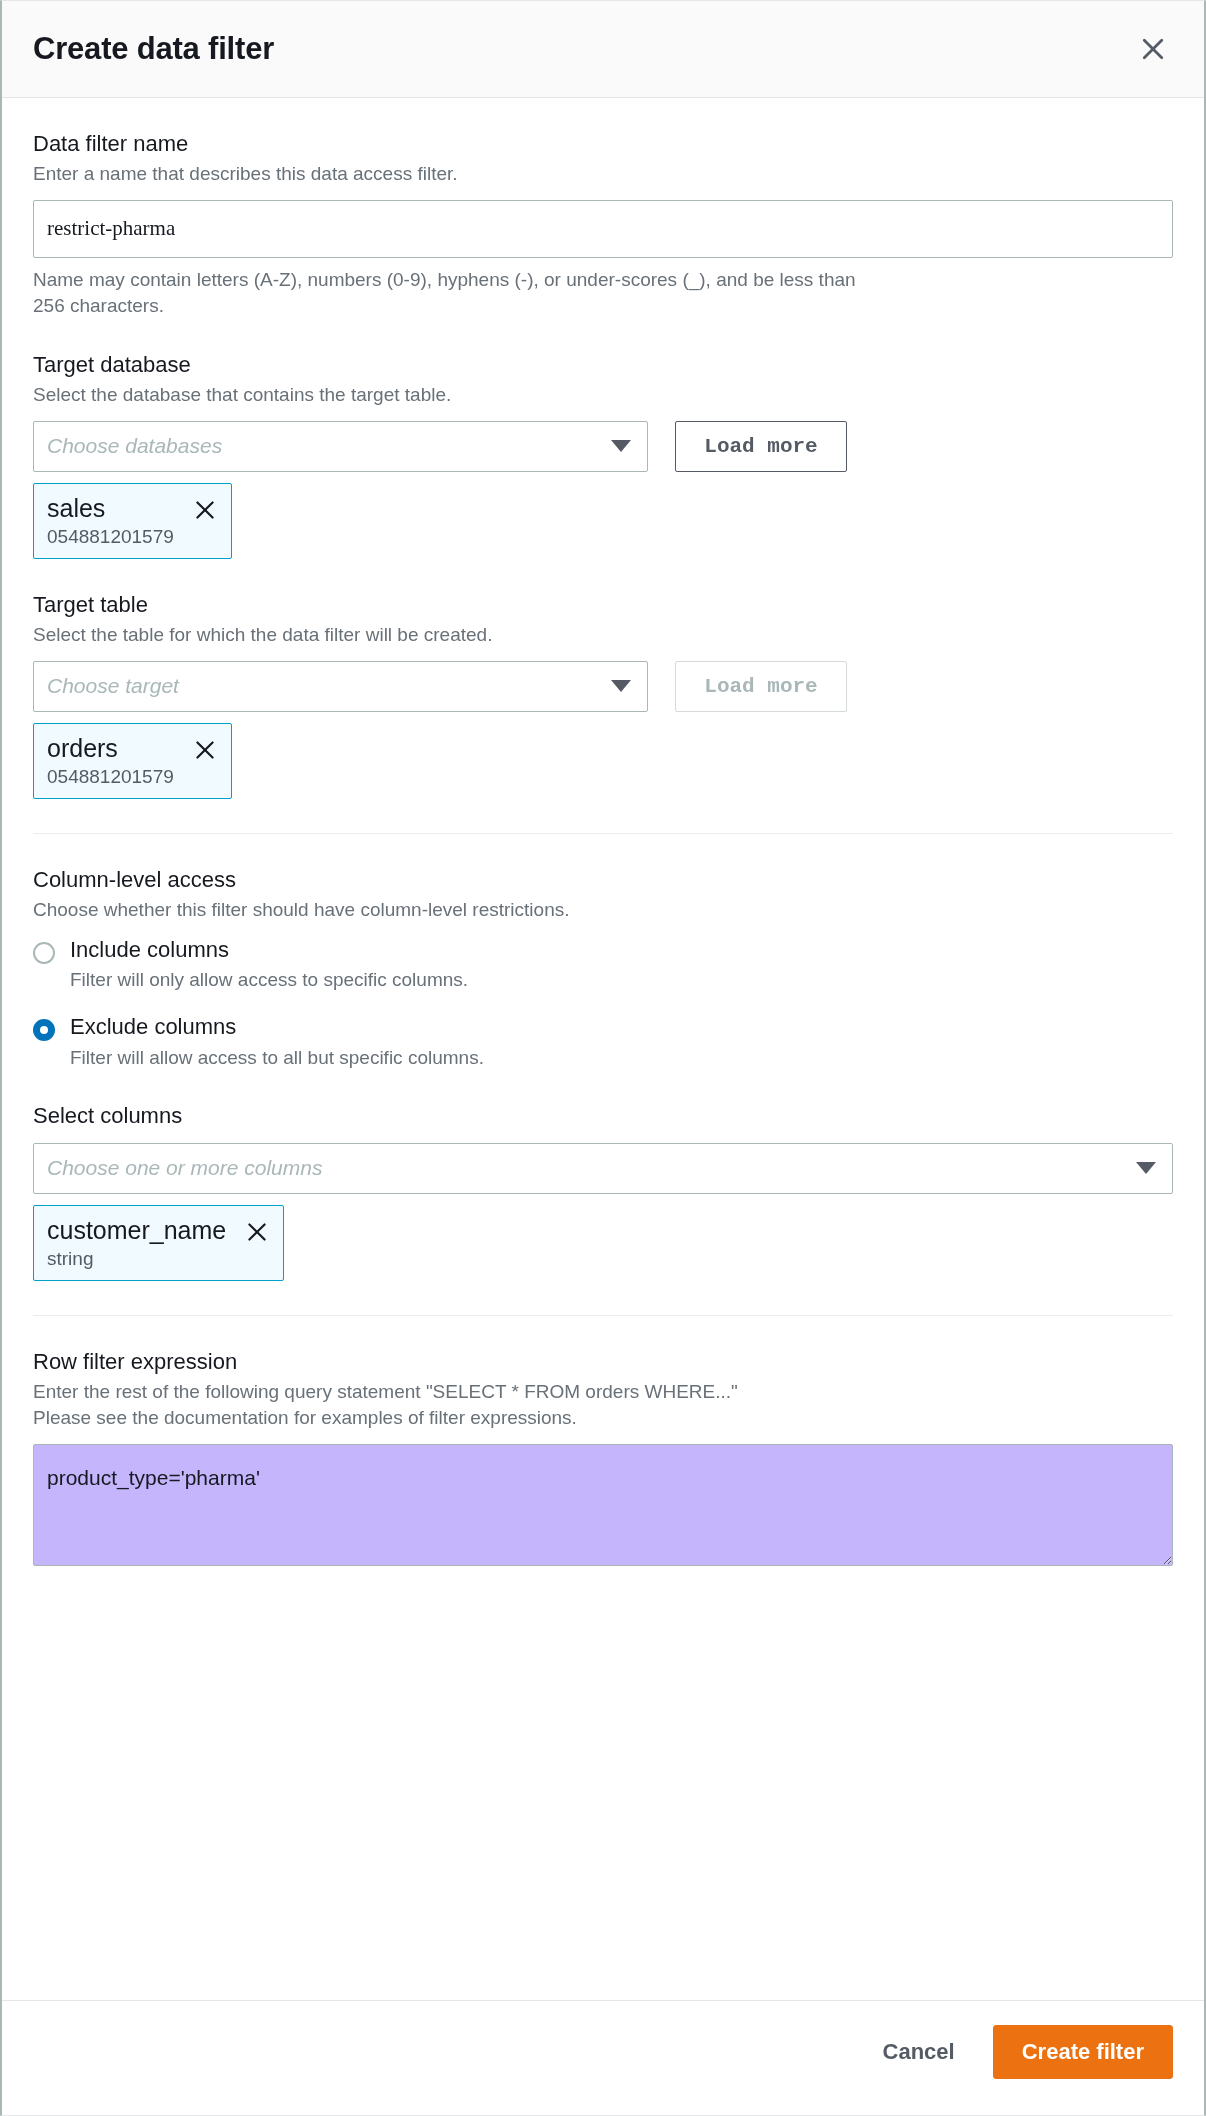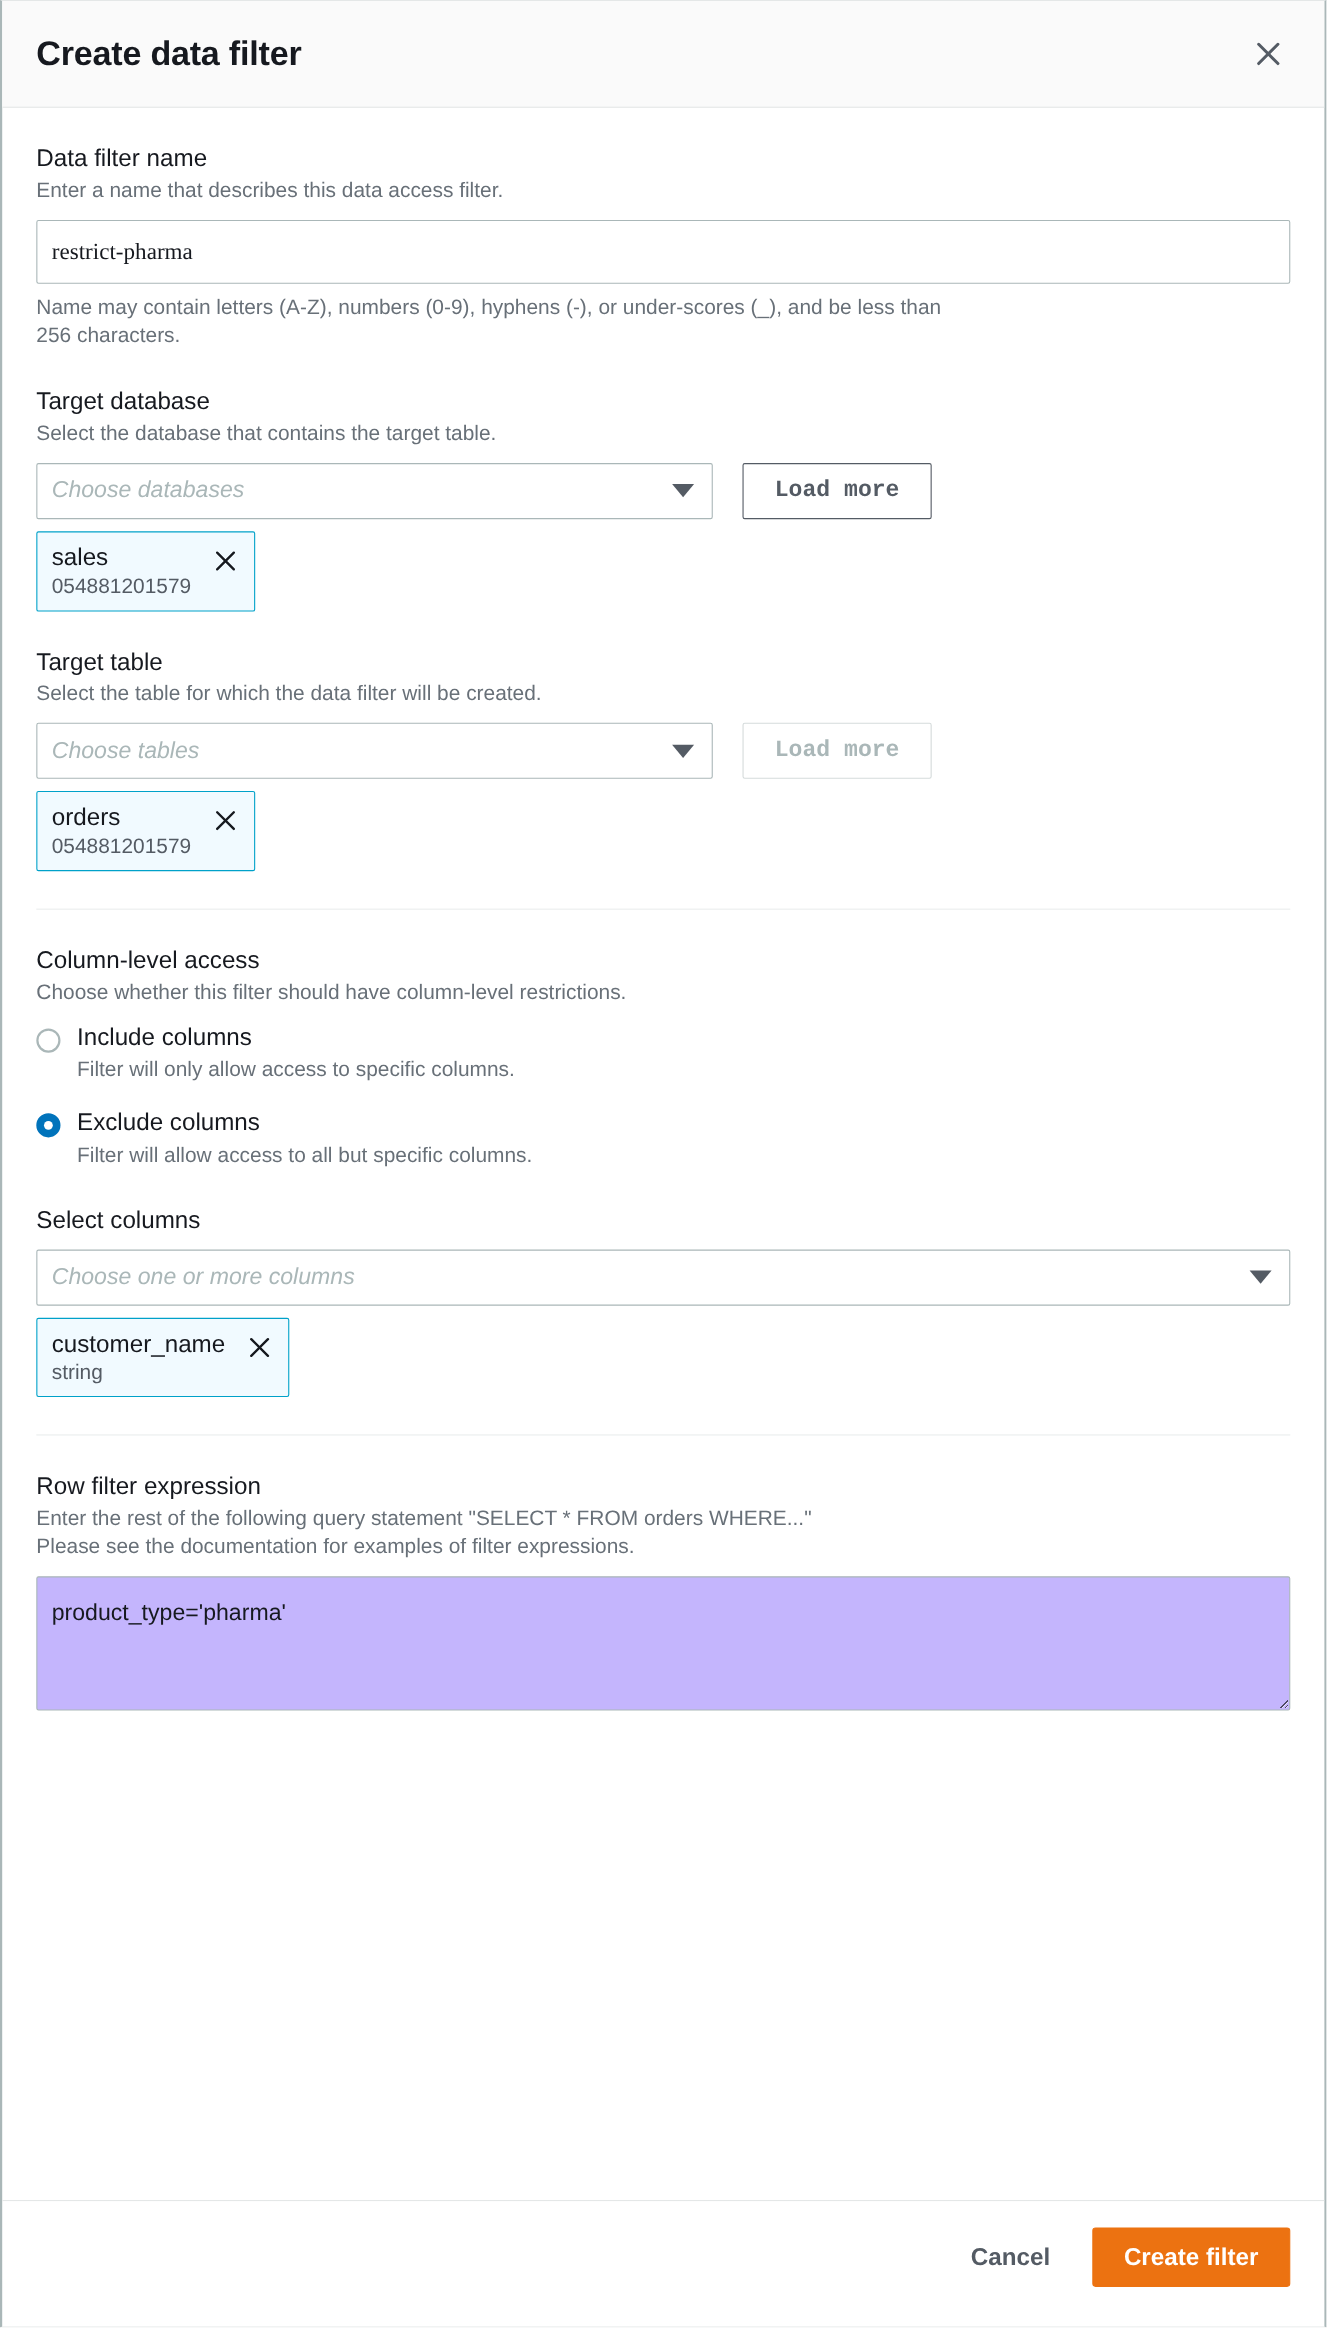--- a/index.html
+++ b/index.html
@@ -155,21 +155,21 @@
     border-radius: 2px;
     background: #f1faff;
     padding: 10px 13px 9px 13px;
     display: flex;
     align-items: flex-start;
     gap: 18px;
     min-width: 190px;
   }
   .token-texts { display: flex; flex-direction: column; }
   .token-main {
-    font-size: 22px;
+    font-size: 25px;
     color: #16191f;
     line-height: 1.18;
     white-space: nowrap;
   }
   .token-sub {
     font-size: 19px;
     color: #545b64;
     line-height: 1.25;
     margin-top: 2px;
     white-space: nowrap;
@@ -335,21 +335,21 @@
           </span>
         </div>
       </div>
     </div>
 
     <div class="field-group">
       <div class="field-label">Target table</div>
       <div class="field-desc">Select the table for which the data filter will be created.</div>
       <div class="select-row">
         <div class="select-box">
-          <span class="select-placeholder">Choose tables</span>
+          <span class="select-placeholder">Choose target</span>
           <span class="caret"></span>
         </div>
         <button class="btn-outline disabled">Load more</button>
       </div>
       <div class="token-row">
         <div class="token">
           <div class="token-texts">
             <span class="token-main">orders</span>
             <span class="token-sub">054881201579</span>
           </div>

